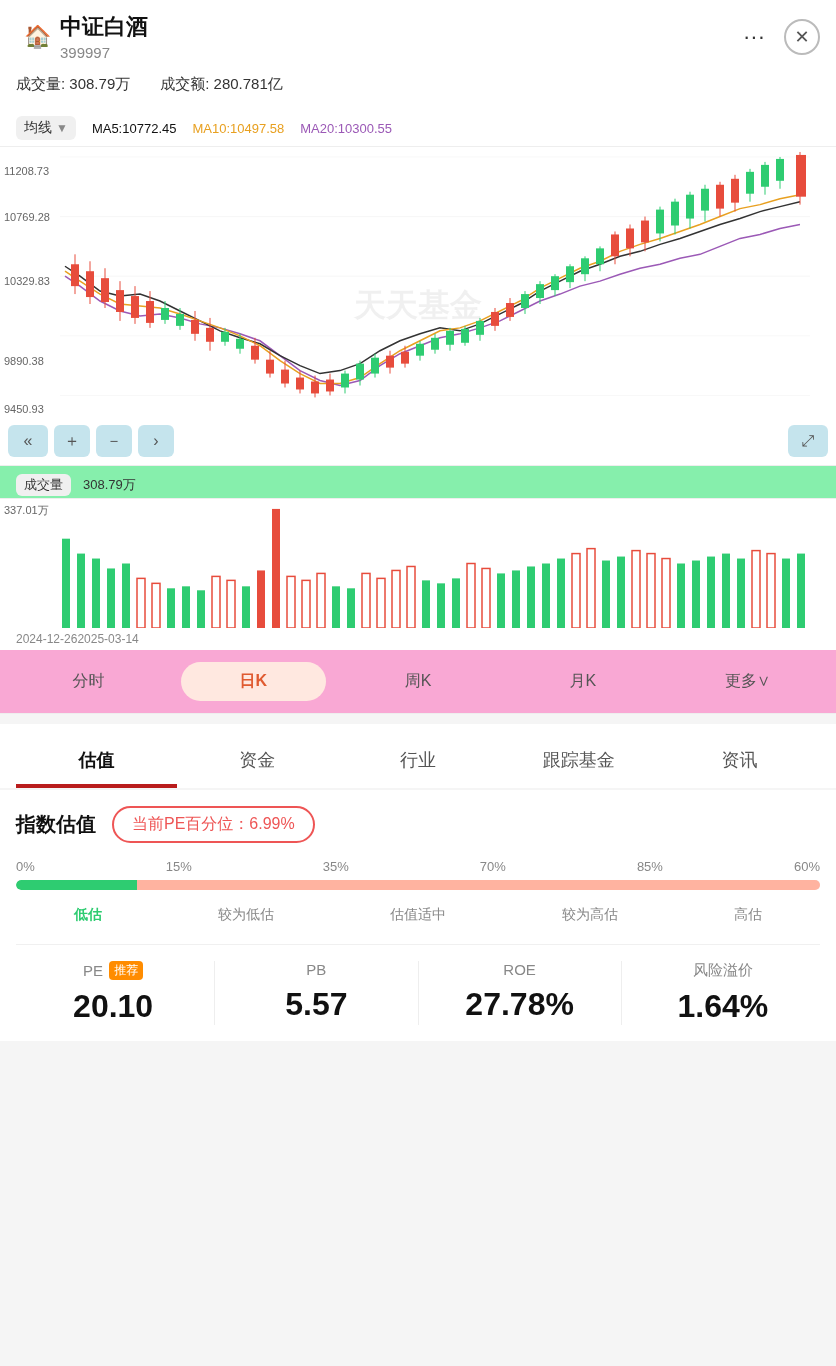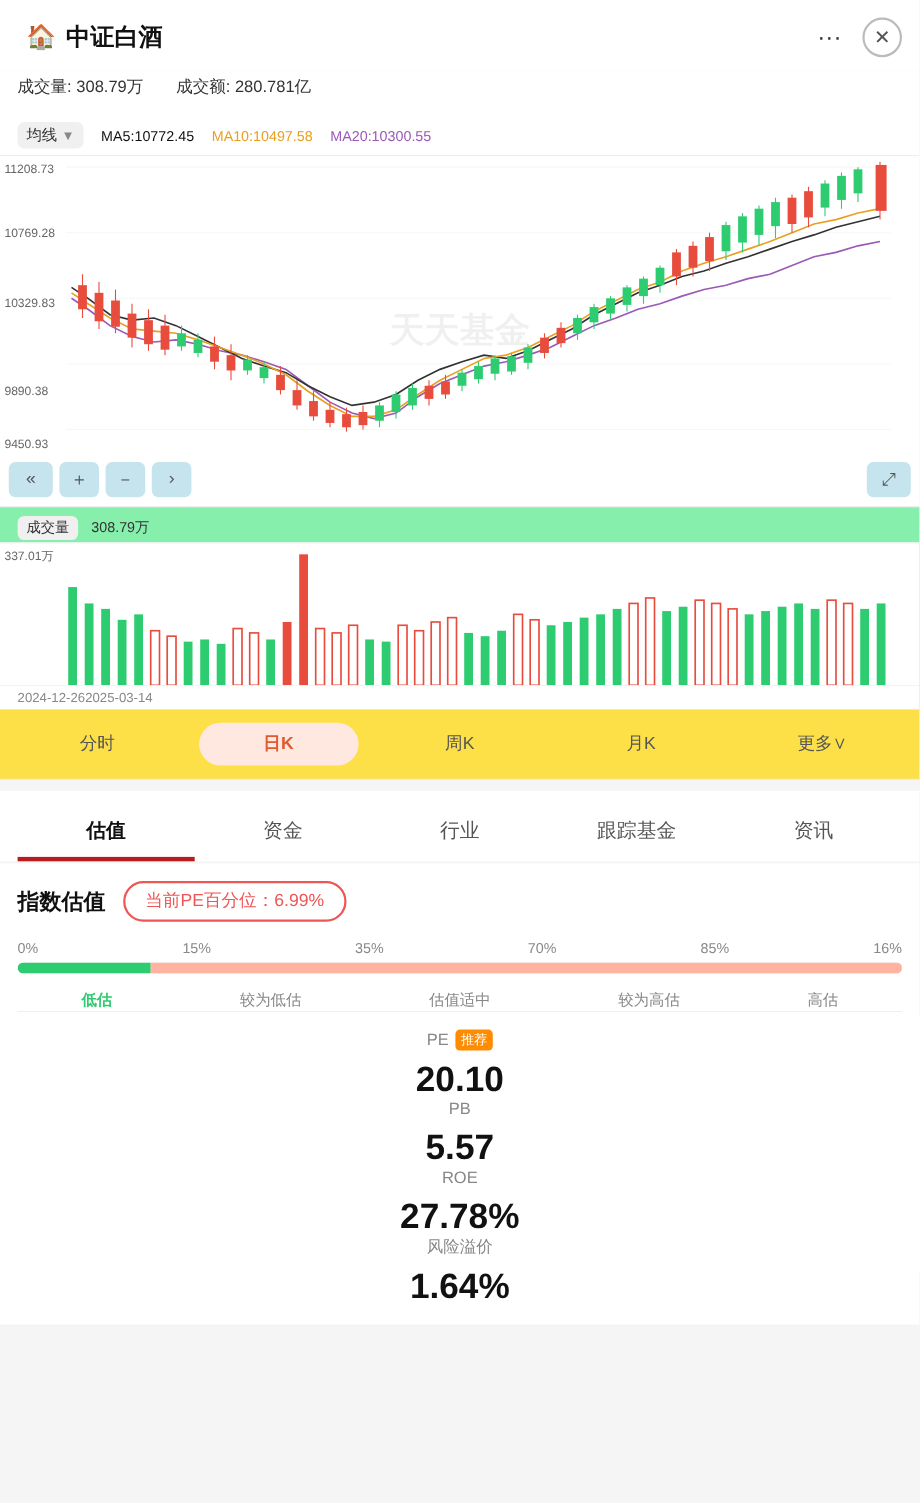--- a/index.html
+++ b/index.html
@@ -182,21 +182,21 @@
       display: flex;
       justify-content: flex-start;
       padding: 4px 16px;
       font-size: 12px;
       color: #888;
       background: #fff;
     }
 
     
     .period-selector {
-      background: #fde047;
+      background: #f9a8d4;
       padding: 12px 16px;
       display: flex;
       gap: 20px;
       border-bottom: 1px solid #eee;
     }
     .period-btn {
       flex: 1;
       text-align: center;
       padding: 9px 4px;
       border-radius: 22px;
@@ -296,23 +296,23 @@
       text-align: center;
     }
     .val-label.active {
       color: #2ecc71;
       font-weight: 600;
     }
 
     
     .metrics-row {
       display: flex;
+      margin-top: 20px;
       border-top: 1px solid #f0f0f0;
       padding-top: 16px;
-      flex-direction: column;
     }
     .metric-item {
       flex: 1;
       text-align: center;
     }
     .metric-label {
       font-size: 15px;
       color: #888;
       margin-bottom: 8px;
       display: flex;
@@ -354,20 +354,21 @@
       top: 0; left: 0;
     }
   </style>
 </head>
 <body>
 
 <div class="header">
   <div class="home-btn">🏠</div>
   <div class="header-center">
     <div class="header-title">中证白酒</div>
+    <div class="header-subtitle">399997</div>
   </div>
   <div class="header-right">
     <div class="more-btn">···</div>
     <div class="close-btn">✕</div>
   </div>
 </div>
 
 <div class="stats-bar">
   <div class="stat-item">
     <span>成交量:</span>
@@ -386,21 +387,21 @@
       <span>均线</span>
       <span class="ma-arrow">▼</span>
     </div>
     <span class="ma5">MA5:10772.45</span>
     <span class="ma10">MA10:10497.58</span>
     <span class="ma20">MA20:10300.55</span>
   </div>
 
   <div class="candlestick-area">
     <div class="chart-watermark">天天基金</div>
-    <span class="price-label" style="top:6px">11208.73</span>
+    <span class="price-label" style="top:18px">11208.73</span>
     <span class="price-label" style="top:64px">10769.28</span>
     <span class="price-label" style="top:128px">10329.83</span>
     <span class="price-label" style="top:208px">9890.38</span>
     <span class="price-label" style="top:256px">9450.93</span>
 
     <svg class="chart-svg" viewBox="0 0 836 320" preserveAspectRatio="none">
 
       <line x1="60" y1="10" x2="810" y2="10" stroke="#eee" stroke-width="0.5"></line>
       <line x1="60" y1="70" x2="810" y2="70" stroke="#eee" stroke-width="0.5"></line>
       <line x1="60" y1="130" x2="810" y2="130" stroke="#eee" stroke-width="0.5"></line>
@@ -677,21 +678,21 @@
     <div class="pe-badge">当前PE百分位：6.99%</div>
   </div>
 
   <div class="progress-section">
     <div class="progress-labels">
       <span>0%</span>
       <span>15%</span>
       <span>35%</span>
       <span>70%</span>
       <span>85%</span>
-      <span>16%</span>
+      <span>60%</span>
     </div>
     <div class="progress-track">
       <div class="progress-fill-green"></div>
       <div class="progress-fill-salmon"></div>
     </div>
   </div>
 
   <div class="valuation-labels">
     <span class="val-label active">低估</span>
     <span class="val-label">较为低估</span>

